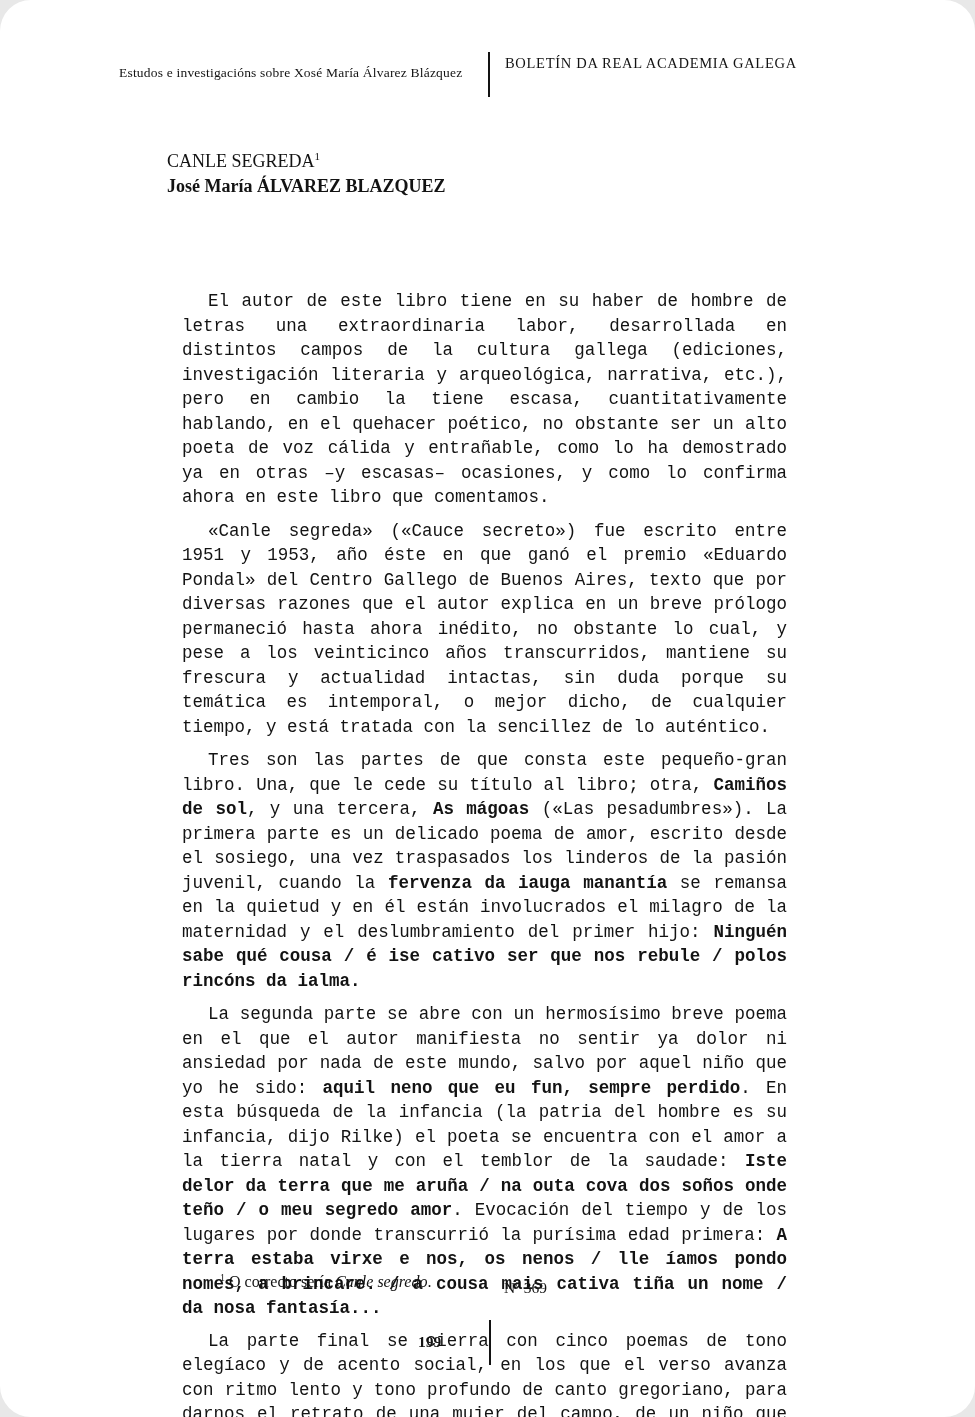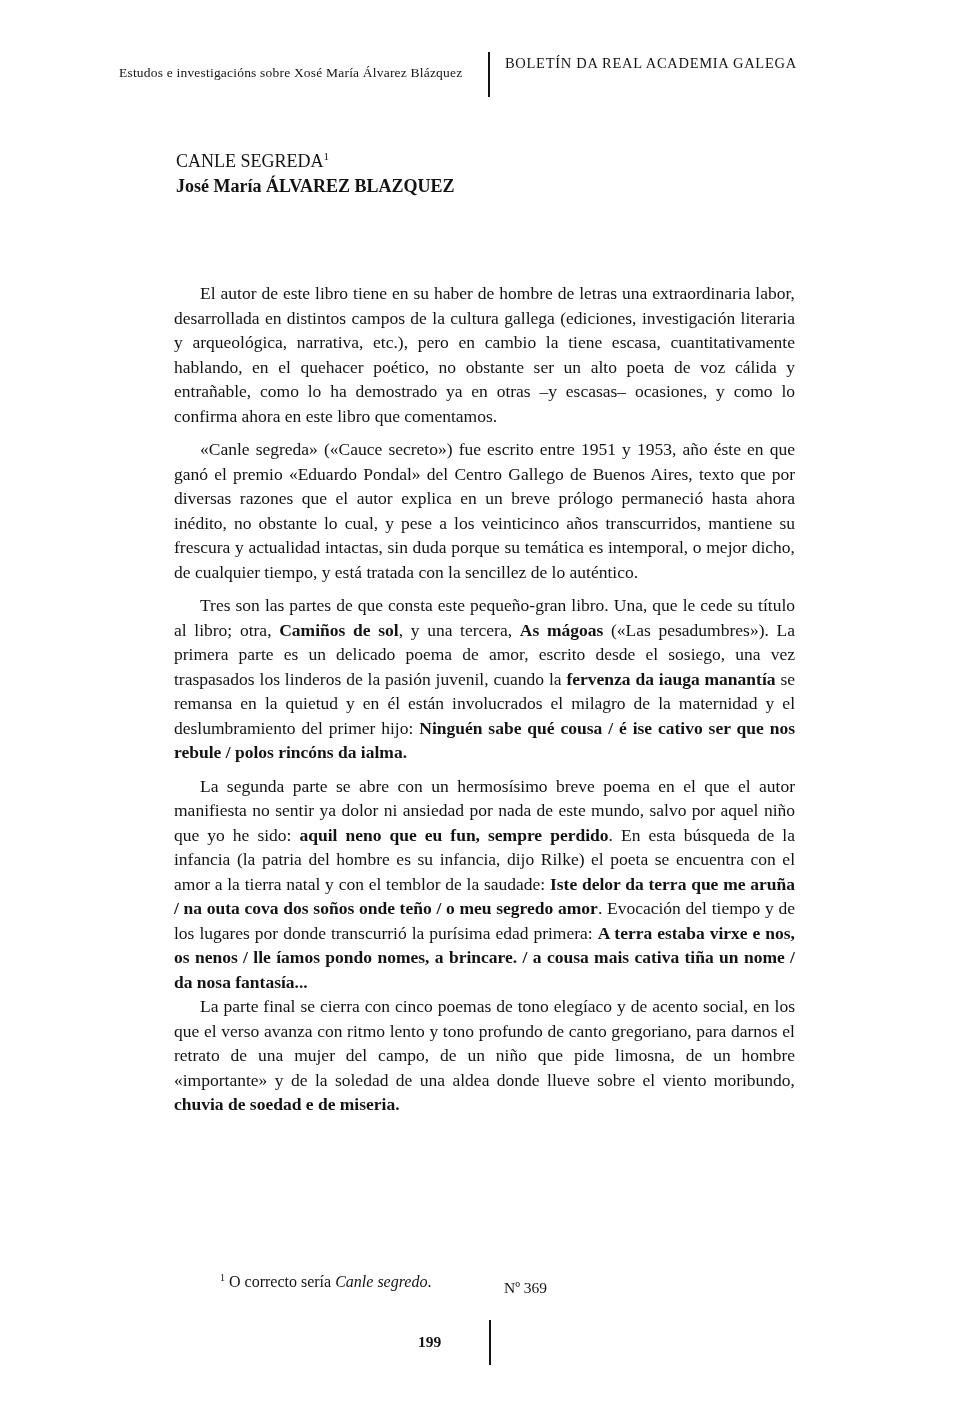--- a/index.html
+++ b/index.html
@@ -5,47 +5,48 @@
   html, body { margin: 0; padding: 0; background: #e8e8e8; }
   .page {
     position: relative;
     width: 975px;
     height: 1417px;
     margin: 0 auto;
     background: #ffffff;
     color: #131313;
     font-family: "Liberation Serif", "DejaVu Serif", serif;
     overflow: hidden;
+    border-radius: 31px;
   }
   
   .hdr-left {
     position: absolute; left: 119px; top: 65px;
     font-size: 13.5px; letter-spacing: 0.2px; white-space: nowrap;
   }
   .hdr-divider {
     position: absolute; left: 488px; top: 52px;
     width: 1.5px; height: 45px; background: #131313;
   }
   .hdr-right {
     position: absolute; left: 505px; top: 55px;
     font-size: 14.5px; letter-spacing: 0.7px; white-space: nowrap;
   }
   
   .title-block {
-    position: absolute; left: 176px; top: 144px;
+    position: absolute; left: 167px; top: 144px;
     font-size: 18px; line-height: 24.5px;
   }
   .title-block sup { font-size: 11px; }
   .b { font-weight: bold; }
   
   .column {
     position: absolute; left: 174px; top: 281px; width: 621px;
     font-size: 17.5px; line-height: 24.5px; text-align: justify;
   }
-  .para { margin: 0; text-indent: 26px; }
+  .para { margin: 8px; text-indent: 26px; font-family: Liberation Mono, monospace; }
   .para.gap { margin-top: 9px; }
   .signature { margin-top: 17px; margin-left: 33px; text-align: left; }
   
   .footnote {
     position: absolute; left: 220px; top: 1272px;
     font-size: 16px;
   }
   .footnote sup { font-size: 10px; }
   .footnote i { font-style: italic; }
   

